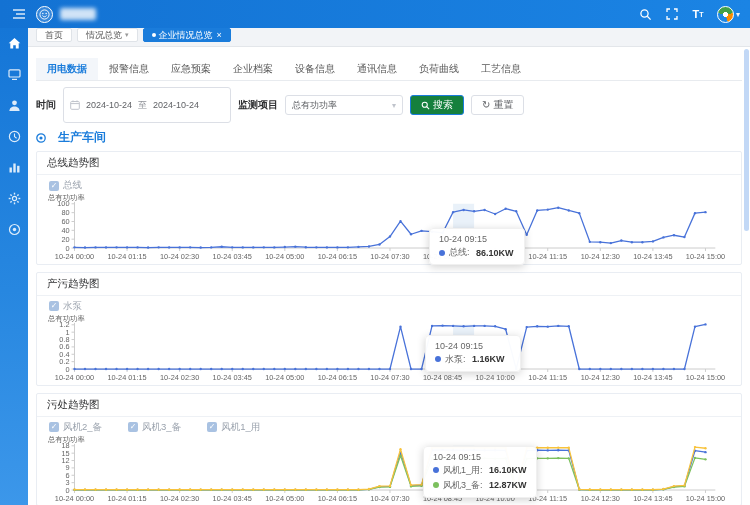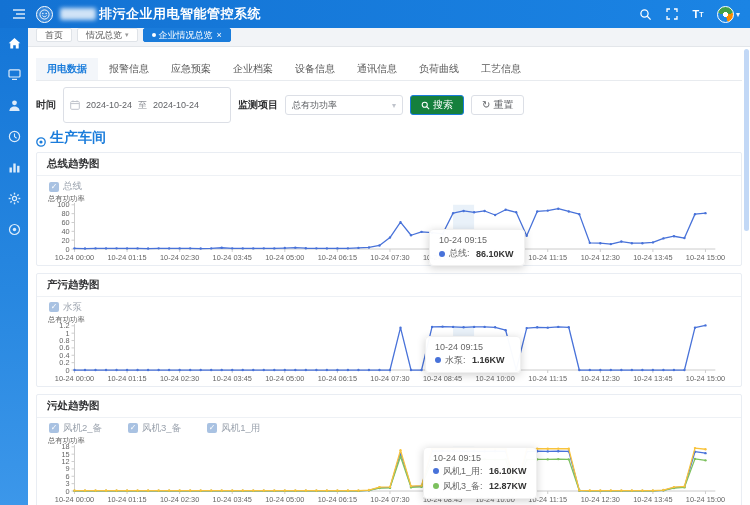--- a/index.html
+++ b/index.html
@@ -51,25 +51,25 @@
 .flabel{font-size:10px;font-weight:bold;color:#303133;white-space:nowrap}
 .date-box{height:36px;width:168px;border:1px solid #dcdfe6;border-radius:3px;display:flex;align-items:center;padding:12px 6px;gap:6px;font-size:9px;color:#606266;background:#fff;cursor:pointer}
 .date-box .sep{color:#909399}
 .select-box{height:20px;width:118px;border:1px solid #dcdfe6;border-radius:3px;display:flex;align-items:center;justify-content:space-between;padding:0 6px;font-size:9px;color:#606266;background:#fff;cursor:pointer}
 .sel-caret{font-size:8px;color:#c0c4cc}
 .btn{height:20px;border-radius:3px;font-size:10px;display:inline-flex;align-items:center;gap:3px;padding:0 10px;cursor:pointer;white-space:nowrap}
 .btn-primary{background:#15803d;color:#fff;border:1px solid #1a7cdb}
 .btn-plain{background:#fff;color:#606266;border:1px solid #dcdfe6}
 .reset-ic{font-size:10px;line-height:1}
 
-.workshop{display:flex;align-items:flex-end;gap:4px;color:#1a7cdb;font-size:14px;font-weight:bold;margin:6px 0 5px;cursor:pointer}
+.workshop{display:flex;align-items:center;gap:12px;color:#1a7cdb;font-size:12px;font-weight:bold;margin:6px 0 5px;cursor:pointer}
 
 
 .chart-card{border:1px solid #e9edf3;border-radius:2px;background:#fff;margin-bottom:7px}
-.cc-title{font-size:10.5px;font-weight:bold;color:#303133;padding:4px 10px;border-bottom:1px solid #eef1f5}
+.cc-title{font-size:10.5px;font-weight:normal;color:#303133;padding:4px 10px;border-bottom:1px solid #eef1f5}
 .cc-body{padding:2px 8px 1px;position:relative}
 .legend-row{display:flex;gap:26px;margin:2px 0 0 4px}
 .legend-item{display:inline-flex;align-items:center;gap:4px;font-size:9.5px;color:#9aa2ad;cursor:pointer}
 .cbx{width:10px;height:10px;background:#a9c2e2;border-radius:2px;color:#fff;font-size:8px;line-height:10px;text-align:center;flex:0 0 auto}
 .chart-wrap{position:relative;width:100%}
 .chart-wrap svg{display:block;width:100%}
 
 .tooltip{position:absolute;background:rgba(255,255,255,.97);border:1px solid #f0f0f0;border-radius:4px;box-shadow:0 2px 8px rgba(0,0,0,.18);padding:5px 9px;font-size:9px;color:#666;z-index:6;min-width:96px;white-space:nowrap}
 .tt-time{margin-bottom:2px}
 .tt-row{display:flex;align-items:center;gap:4px;margin-top:2px}
@@ -95,21 +95,20 @@
     </span>
     <span class="logo">
       <svg width="11" height="11" viewBox="0 0 12 12">
           <circle cx="6" cy="6" r="5" fill="none" stroke="#fff" stroke-width="1"></circle>
           <circle cx="4.2" cy="4.8" r=".8" fill="#fff"></circle>
           <circle cx="7.8" cy="4.8" r=".8" fill="#fff"></circle>
           <path d="M3.8 7.2a2.6 2.6 0 004.4 0" fill="none" stroke="#fff" stroke-width="1"></path>
         </svg>
     </span>
     <span class="redacted-light"></span>
-    <span class="app-title">排污企业用电智能管控系统</span>
     <span class="flex-spacer"></span>
     <span class="icon-btn">
       <svg width="13" height="13" viewBox="0 0 13 13">
           <circle cx="5.5" cy="5.5" r="3.6" fill="none" stroke="#fff" stroke-width="1.3"></circle>
           <line x1="8.3" y1="8.3" x2="11.6" y2="11.6" stroke="#fff" stroke-width="1.3"></line>
         </svg>
     </span>
     <span class="icon-btn">
       <svg width="12" height="12" viewBox="0 0 12 12">
           <g stroke="#fff" stroke-width="1.3" fill="none">

